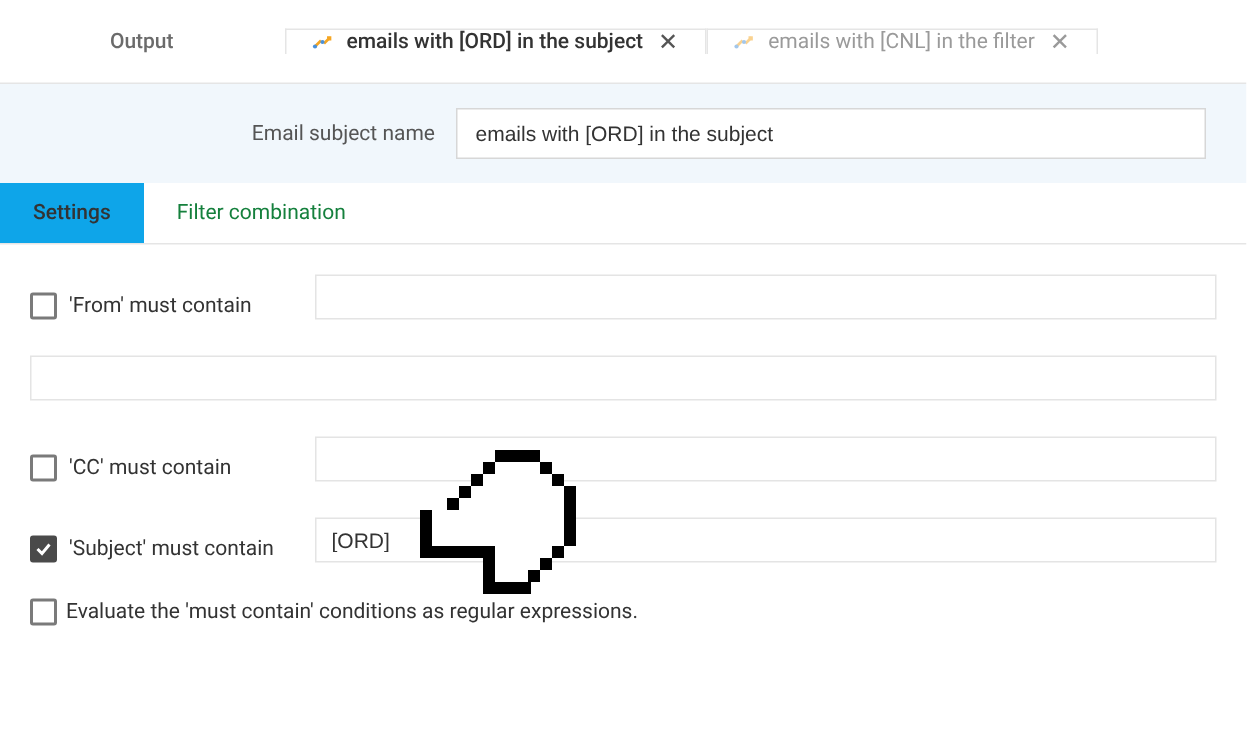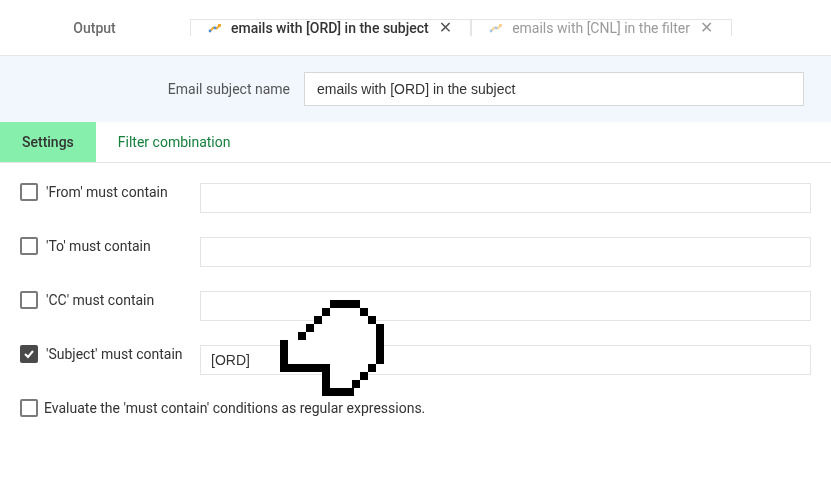--- a/index.html
+++ b/index.html
@@ -91,33 +91,33 @@
     display: flex;
     border-bottom: 1px solid #e5e5e5;
   }
   .subtab {
     padding: 12px 22px;
     color: #15803d;
     cursor: pointer;
     font-size: 14px;
   }
   .subtab.active {
-    background: #86efac;
+    background: #0ea5e9;
     color: #333;
     font-weight: 500;
   }
 
   
   .settings {
     padding: 20px 20px 0 20px;
   }
   .row {
     display: flex;
-    align-items: flex-start;
-    gap: 2px;
+    align-items: flex-end;
+    gap: 12px;
     margin-bottom: 24px;
   }
   .row input[type="text"] {
     flex: 1;
     height: 30px;
     border: 1px solid #e4e4e4;
     padding: 0 10px;
     font-size: 14px;
     color: #333;
     background: #fff;
@@ -217,26 +217,20 @@
     <div class="labelwrap">
       <span class="checkbox">
         
       </span>
       <span>'From' must contain</span>
     </div>
     <input type="text" value="" style="">
   </div>
 
   <div class="row">
-    <div class="labelwrap">
-      <span class="checkbox">
-        
-      </span>
-      <span>'To' must contain</span>
-    </div>
     <input type="text" value="" style="">
   </div>
 
   <div class="row">
     <div class="labelwrap">
       <span class="checkbox">
         
       </span>
       <span>'CC' must contain</span>
     </div>

